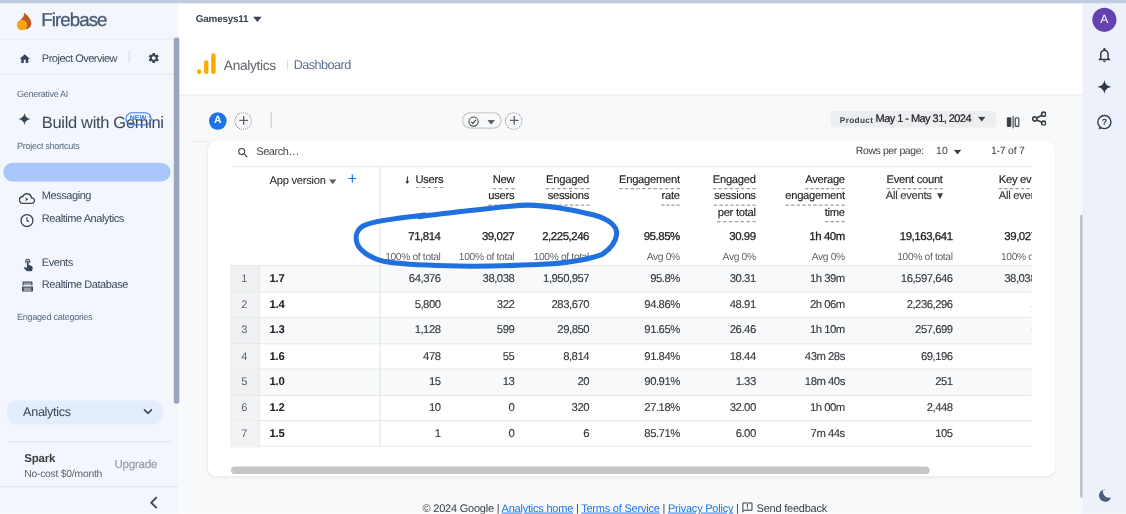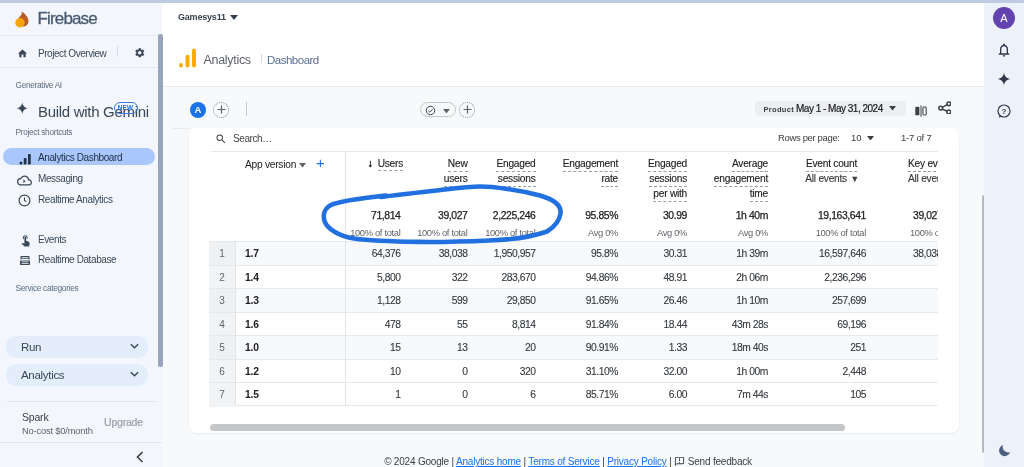--- a/index.html
+++ b/index.html
@@ -68,28 +68,20 @@
 
   <svg class="abs" style="left:15.5px;top:99px" width="12.5" height="12.5" viewBox="0 0 24 24" fill="#3a4758">
       <path d="M12 1c.6 6.2 4.8 10.4 11 11-6.2.6-10.4 4.8-11 11-.6-6.2-4.8-10.4-11-11 6.2-.6 10.4-4.8 11-11z"></path>
     </svg>
   <div class="abs" style="left:38px;top:99.5px;font-size:15px;letter-spacing:-0.3px;color:#3a4758">Build with Gemini</div>
   <div class="abs" style="left:113.5px;top:99px;width:24px;height:11.5px;border:1px solid #3f7ae0;border-radius:6px;font-size:6.3px;font-weight:700;color:#1a73e8;text-align:center;line-height:10px;letter-spacing:.2px">NEW</div>
 
   <div class="sb-label" style="left:15.5px;top:123.5px">Project shortcuts</div>
 
   <div class="sb-sel"></div>
-  <div class="sb-item" style="top:146px">
-    <svg class="abs" style="left:19px;top:4px" width="12" height="12" viewBox="0 0 24 24" fill="#25334a">
-        <circle cx="4" cy="20" r="3"></circle>
-        <rect x="9.5" y="10" width="5.5" height="13" rx="1.5"></rect>
-        <rect x="18" y="2" width="5.5" height="21" rx="1.5"></rect>
-      </svg>
-    <div class="txt" style="color:#1d2c47;font-weight:500">Analytics Dashboard</div>
-  </div>
   <div class="sb-item" style="top:167px">
     <svg class="abs" style="left:17px;top:3.5px" width="15" height="13" viewBox="0 0 24 20" fill="#3a4758">
         <path d="M19.35 8.04A7.49 7.49 0 0 0 12 2C9.11 2 6.6 3.64 5.35 6.04A5.994 5.994 0 0 0 0 12c0 3.31 2.69 6 6 6h13c2.76 0 5-2.24 5-5 0-2.64-2.05-4.78-4.65-4.96zM19 16H6c-2.21 0-4-1.79-4-4s1.79-4 4-4h.71C7.37 5.69 9.48 4 12 4c3.04 0 5.5 2.46 5.5 5.5v.5H19c1.66 0 3 1.34 3 3s-1.34 3-3 3z"></path>
         <path d="M9.5 8.2 14.3 11 9.5 13.8l1-2.8z"></path>
       </svg>
     <div class="txt">Messaging</div>
   </div>
   <div class="sb-item" style="top:188px">
     <svg class="abs" style="left:18px;top:2.5px" width="13" height="13" viewBox="0 0 24 24" fill="none" stroke="#3a4758" stroke-width="2.2">
         <circle cx="12" cy="12" r="10"></circle>
@@ -104,37 +96,31 @@
     <div class="txt">Events</div>
   </div>
   <div class="sb-item" style="top:248px">
     <svg class="abs" style="left:19px;top:3px" width="12" height="13" viewBox="0 0 24 24" fill="#3a4758">
         <path d="M4 3h16c.6 0 1 .4 1 1v6h-2V8.5H5V10H3V4c0-.6.4-1 1-1zm1 2v1.5h14V5H5z"></path>
         <path d="M3 12h18c.6 0 1 .4 1 1v7c0 .6-.4 1-1 1H3c-.6 0-1-.4-1-1v-7c0-.6.4-1 1-1zm2 2v1.5h14V14H5zm0 3.5V19h14v-1.5H5z"></path>
       </svg>
     <div class="txt">Realtime Database</div>
   </div>
 
-  <div class="sb-label" style="left:15.5px;top:280px">Service categories</div>
-
-  <div class="pill" style="top:333px">
-      <div class="t">Run</div>
-      <svg width="9" height="6" viewBox="0 0 10 6" fill="none" stroke="#3a4758" stroke-width="1.6">
-        <path d="M1 1l4 4 4-4"></path>
-      </svg>
-    </div>
+  <div class="sb-label" style="left:15.5px;top:280px">Engaged categories</div>
+
   <div class="pill" style="top:361px">
       <div class="t">Analytics</div>
       <svg width="9" height="6" viewBox="0 0 10 6" fill="none" stroke="#3a4758" stroke-width="1.6">
         <path d="M1 1l4 4 4-4"></path>
       </svg>
     </div>
 
   <div class="abs" style="left:7px;top:398px;width:149px;height:1px;background:#e0e6ef"></div>
-  <div class="abs" style="left:22px;top:408px;font-size:10.5px;font-weight:400;letter-spacing:-0.2px;color:#3c4043">Spark</div>
+  <div class="abs" style="left:22px;top:408px;font-size:10.5px;font-weight:700;letter-spacing:-0.2px;color:#3c4043">Spark</div>
   <div class="abs" style="left:22px;top:422px;font-size:9.4px;letter-spacing:-0.2px;color:#5f6368">No-cost $0/month</div>
   <div class="abs" style="left:104px;top:413px;font-size:10.5px;letter-spacing:-0.2px;color:#9aa0a6;-webkit-text-stroke:0.2px #9aa0a6">Upgrade</div>
   <div class="abs" style="left:0;top:439px;width:162px;height:1px;background:#e0e6ef"></div>
   <svg class="abs" style="left:136px;top:448px" width="8" height="12" viewBox="0 0 8 12" fill="none" stroke="#3c4043" stroke-width="1.6">
       <path d="M6.5 1 1.5 6l5 5"></path>
     </svg>
   <div class="sb-scroll"></div>
 </aside>
 
 <div class="main">
@@ -232,21 +218,21 @@
           <span>Engaged</span>
           <span>sessions</span>
         </div>
       <div class="hcol" style="right:320px">
           <span>Engagement</span>
           <span>rate</span>
         </div>
       <div class="hcol" style="right:251px">
           <span>Engaged</span>
           <span>sessions</span>
-          <span>per with</span>
+          <span>per total</span>
         </div>
       <div class="hcol" style="right:170px">
           <span>Average</span>
           <span>engagement</span>
           <span>time</span>
         </div>
       <div class="hcol" style="right:81px">
           <span>Event count</span>
           <span class="sub">All events&nbsp;&nbsp;▾</span>
         </div>
@@ -329,21 +315,21 @@
           <div class="c" style="right:251px">1.33</div>
           <div class="c" style="right:170px">18m 40s</div>
           <div class="c" style="right:72px">251</div>
         </div>
       <div class="tr" style="top:207.5px">
           <div class="num">6</div>
           <div class="ver">1.2</div>
           <div class="c" style="right:537.5px">10</div>
           <div class="c" style="right:470.5px">0</div>
           <div class="c" style="right:402.5px">320</div>
-          <div class="c" style="right:320px">31.10%</div>
+          <div class="c" style="right:320px">27.18%</div>
           <div class="c" style="right:251px">32.00</div>
           <div class="c" style="right:170px">1h 00m</div>
           <div class="c" style="right:72px">2,448</div>
         </div>
       <div class="tr" style="top:231px;border-bottom:1px solid #e6e8ea">
           <div class="num">7</div>
           <div class="ver">1.5</div>
           <div class="c" style="right:537.5px">1</div>
           <div class="c" style="right:470.5px">0</div>
           <div class="c" style="right:402.5px">6</div>

